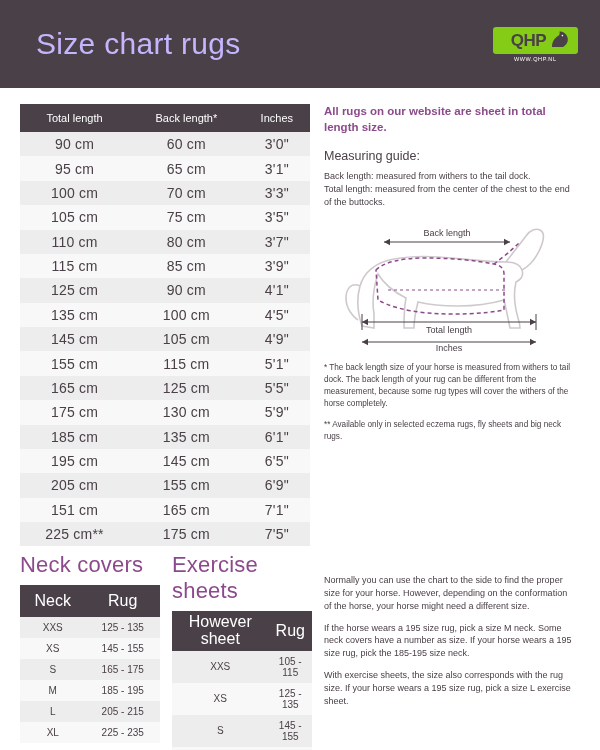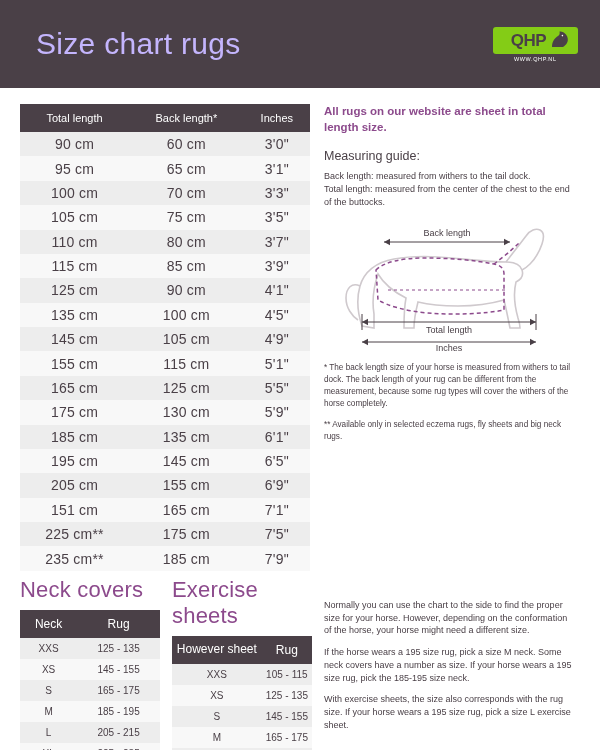--- a/index.html
+++ b/index.html
@@ -135,21 +135,21 @@
   .bc-neck { width: 140px; }
   .bc-ex   { width: 140px; }
   .bc-text { width: 248px; }
   .section-title {
     color: #8c4a8c;
     font-size: 22px;
     font-weight: 400;
     margin: 0 0 7px 0;
     letter-spacing: 0.2px;
   }
-  .small-table thead th { font-size: 12px; padding: 7px 3px; margin-top: 28px; }
+  .small-table thead th { font-size: 16px; padding: 7px 3px; margin-top: 28px; }
   .small-table thead th.two-line { line-height: 1.05; padding: 3px 3px; }
   .small-table tbody td { font-size: 10px; padding: 5px 3px; }
 
   .bc-text .body-text { margin-bottom: 9px; }
   .bc-text { padding-top: 22px; }
 </style>
 </head>
 <body>
 
 <div class="header">
@@ -258,25 +258,20 @@
         <tr>
             <td>151 cm</td>
             <td>165 cm</td>
             <td>7'1"</td>
           </tr>
         <tr>
             <td>225 cm**</td>
             <td>175 cm</td>
             <td>7'5"</td>
           </tr>
-        <tr>
-            <td>235 cm**</td>
-            <td>185 cm</td>
-            <td>7'9"</td>
-          </tr>
       </tbody>
     </table>
   </div>
 
   <div class="col-right">
     <p class="lead">All rugs on our website are sheet in total length size.</p>
     <h3 class="sub-head">Measuring guide:</h3>
     <p class="body-text" style="white-space:pre-line">Back length: measured from withers to the tail dock.
 Total length: measured from the center of the chest to the end of the buttocks.</p>
 

